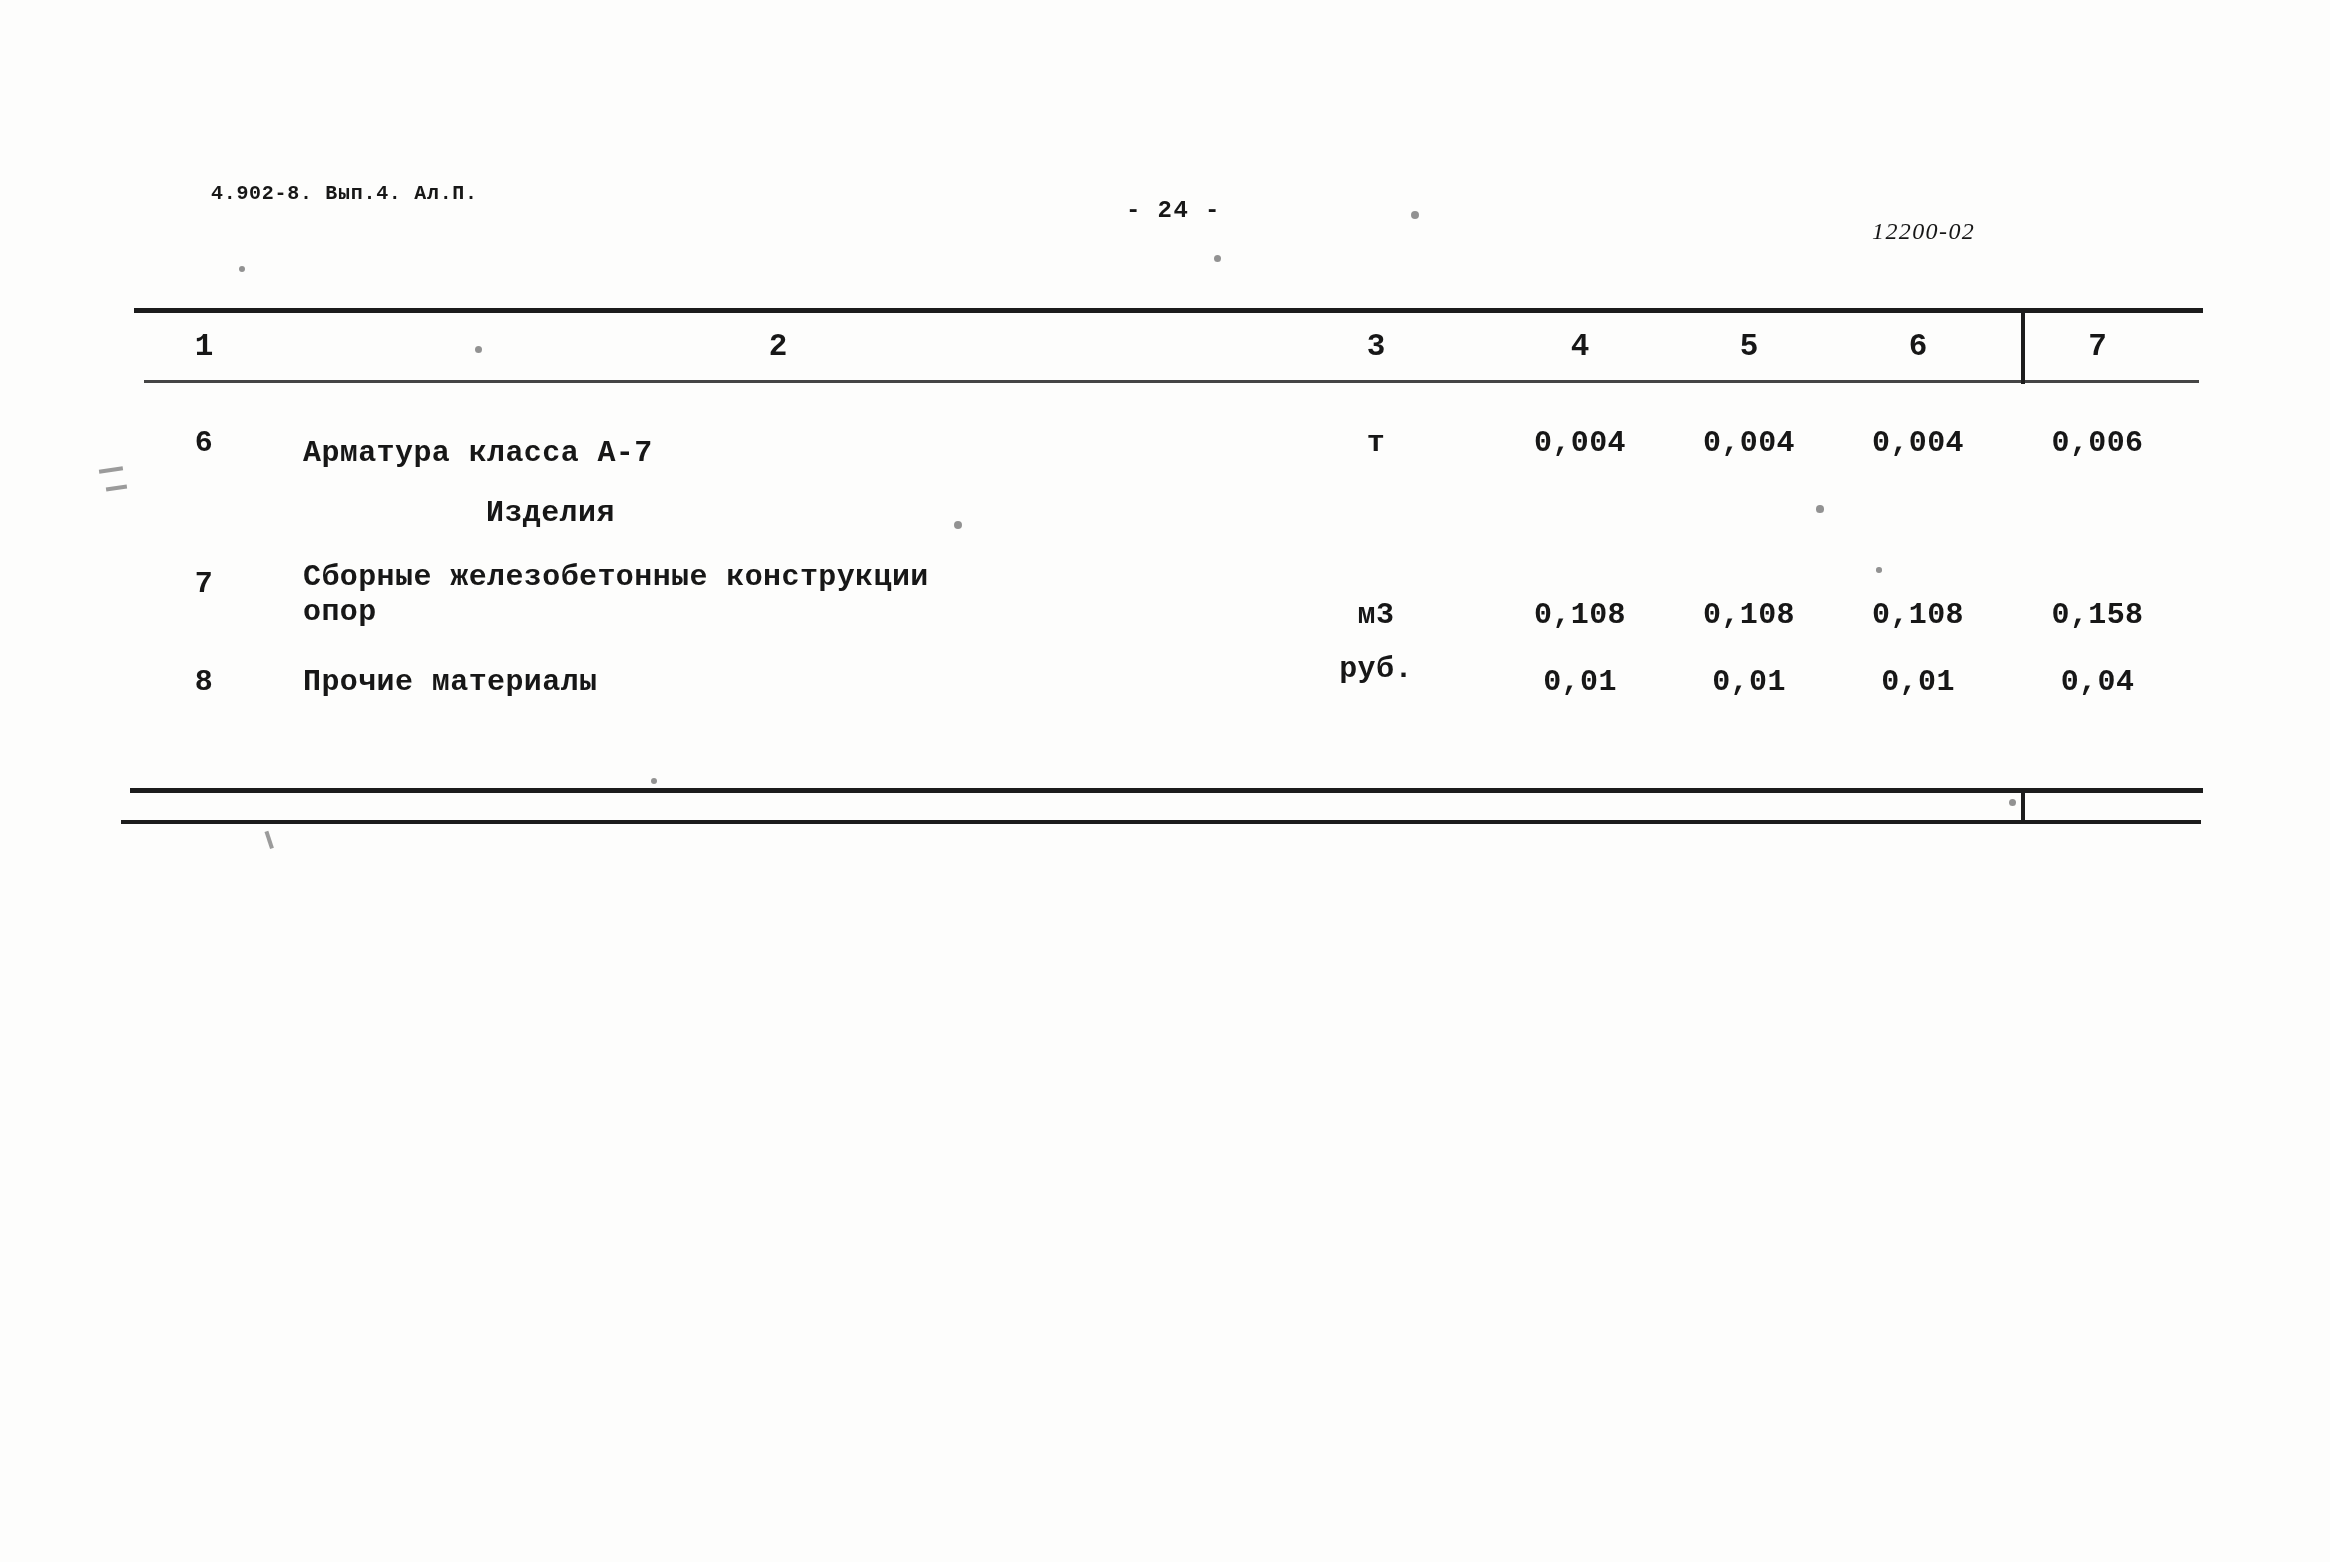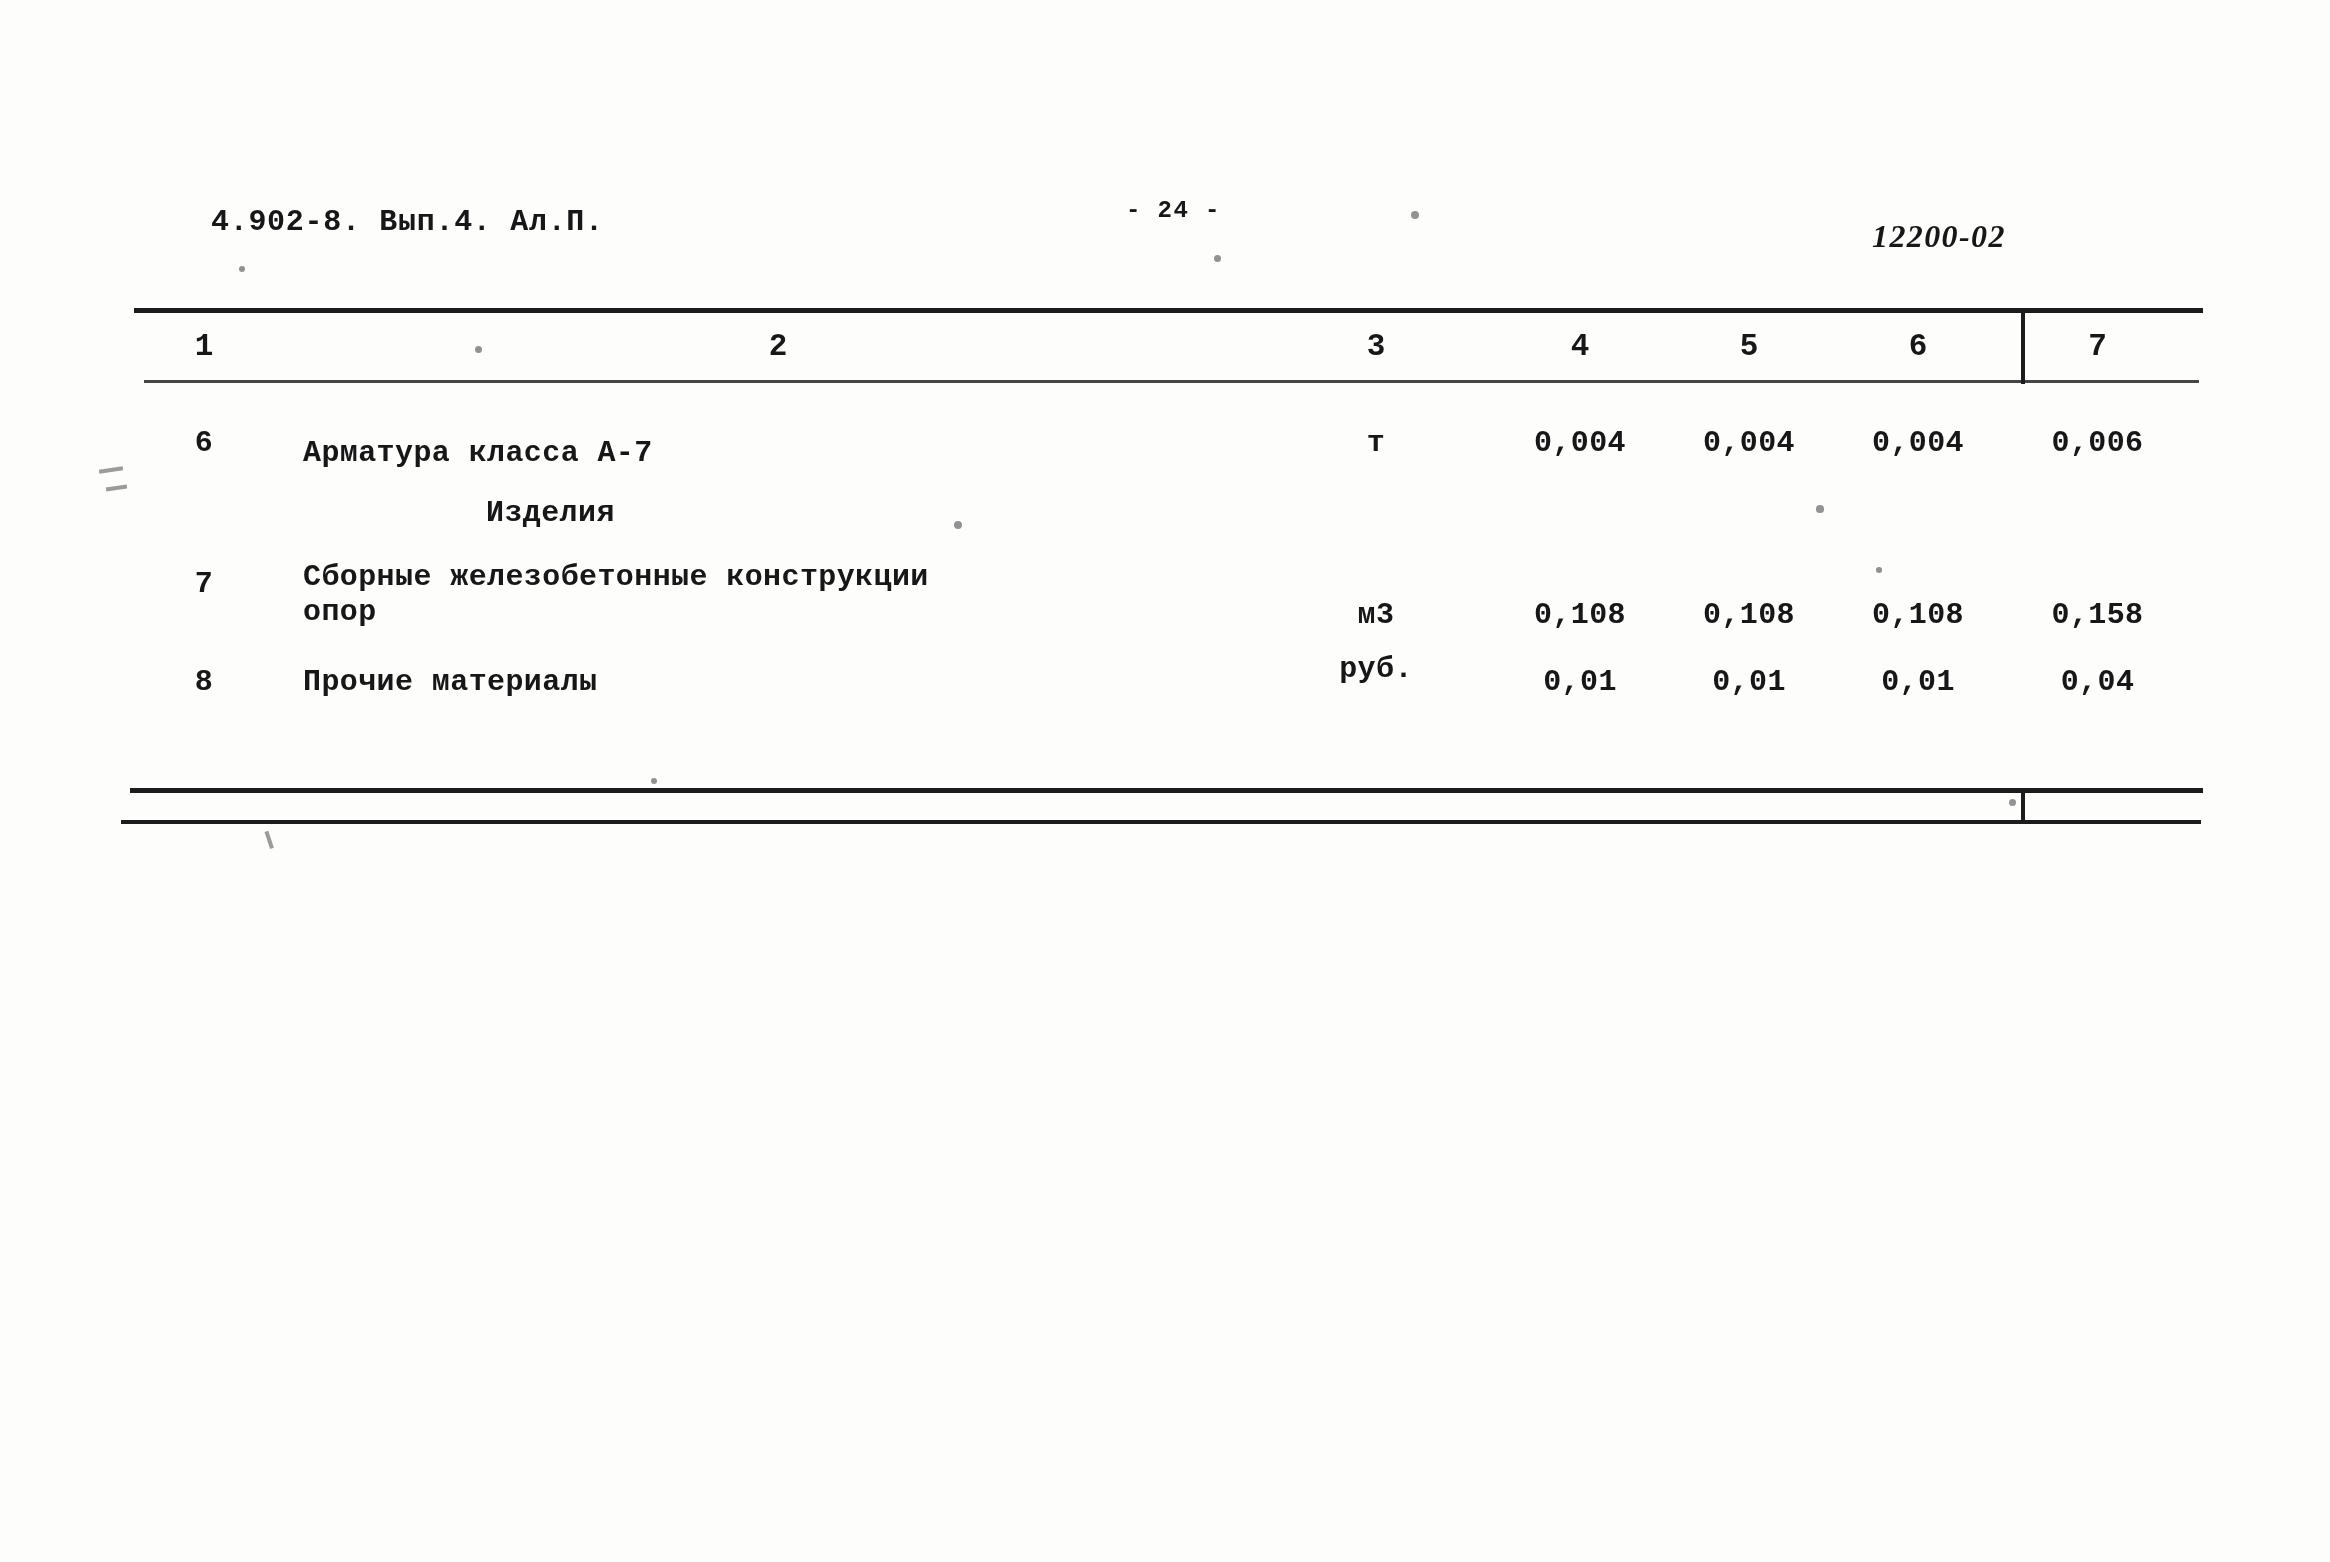--- a/index.html
+++ b/index.html
@@ -20,41 +20,41 @@
   .page {
     position: absolute;
     inset: 0;
     background: #fdfdfc;
   }
 
   
   .doc-code {
     position: absolute;
     left: 211px;
-    top: 205px;
-    font-size: 30px;
+    top: 182px;
+    font-size: 20px;
     font-weight: 700;
     letter-spacing: 0.7px;
     white-space: nowrap;
     text-align: center;
   }
   .page-number {
     position: absolute;
     left: 1126px;
     top: 197px;
     font-size: 24px;
     font-weight: 700;
     letter-spacing: 1.4px;
   }
   .sheet-code {
     position: absolute;
     left: 1872px;
     top: 218px;
-    font-size: 32px;
-    font-weight: 700;
+    font-size: 24px;
+    font-weight: 400;
     font-style: italic;
     font-family: "Liberation Serif", serif;
     letter-spacing: 1.4px;
   }
 
   
   .rule {
     position: absolute;
     background: #1c1c1c;
   }

